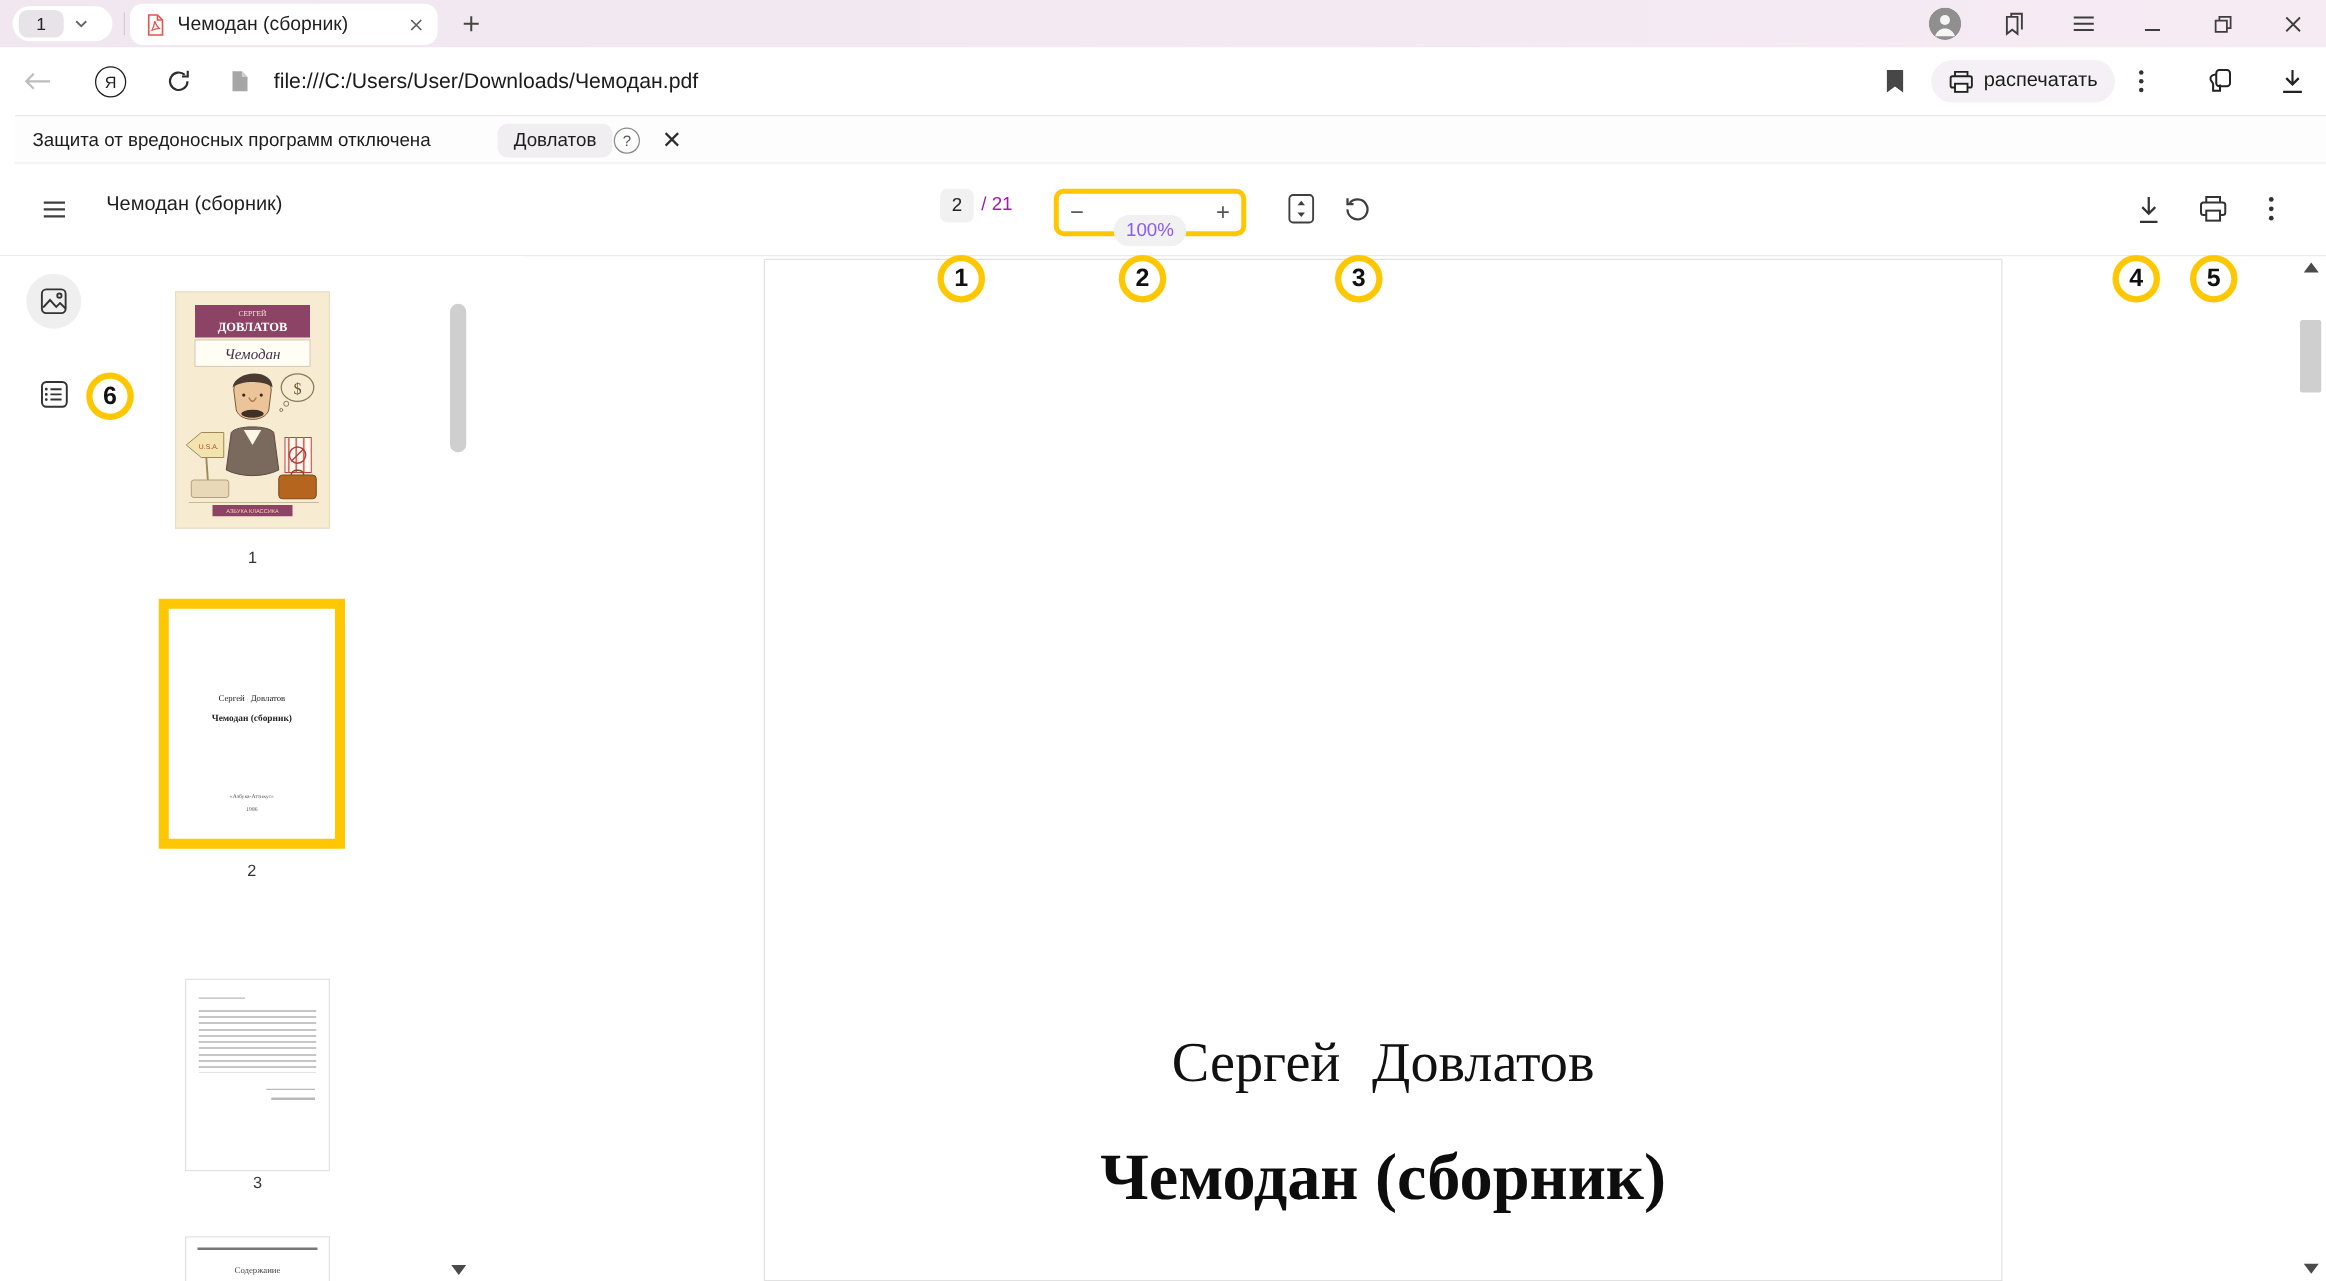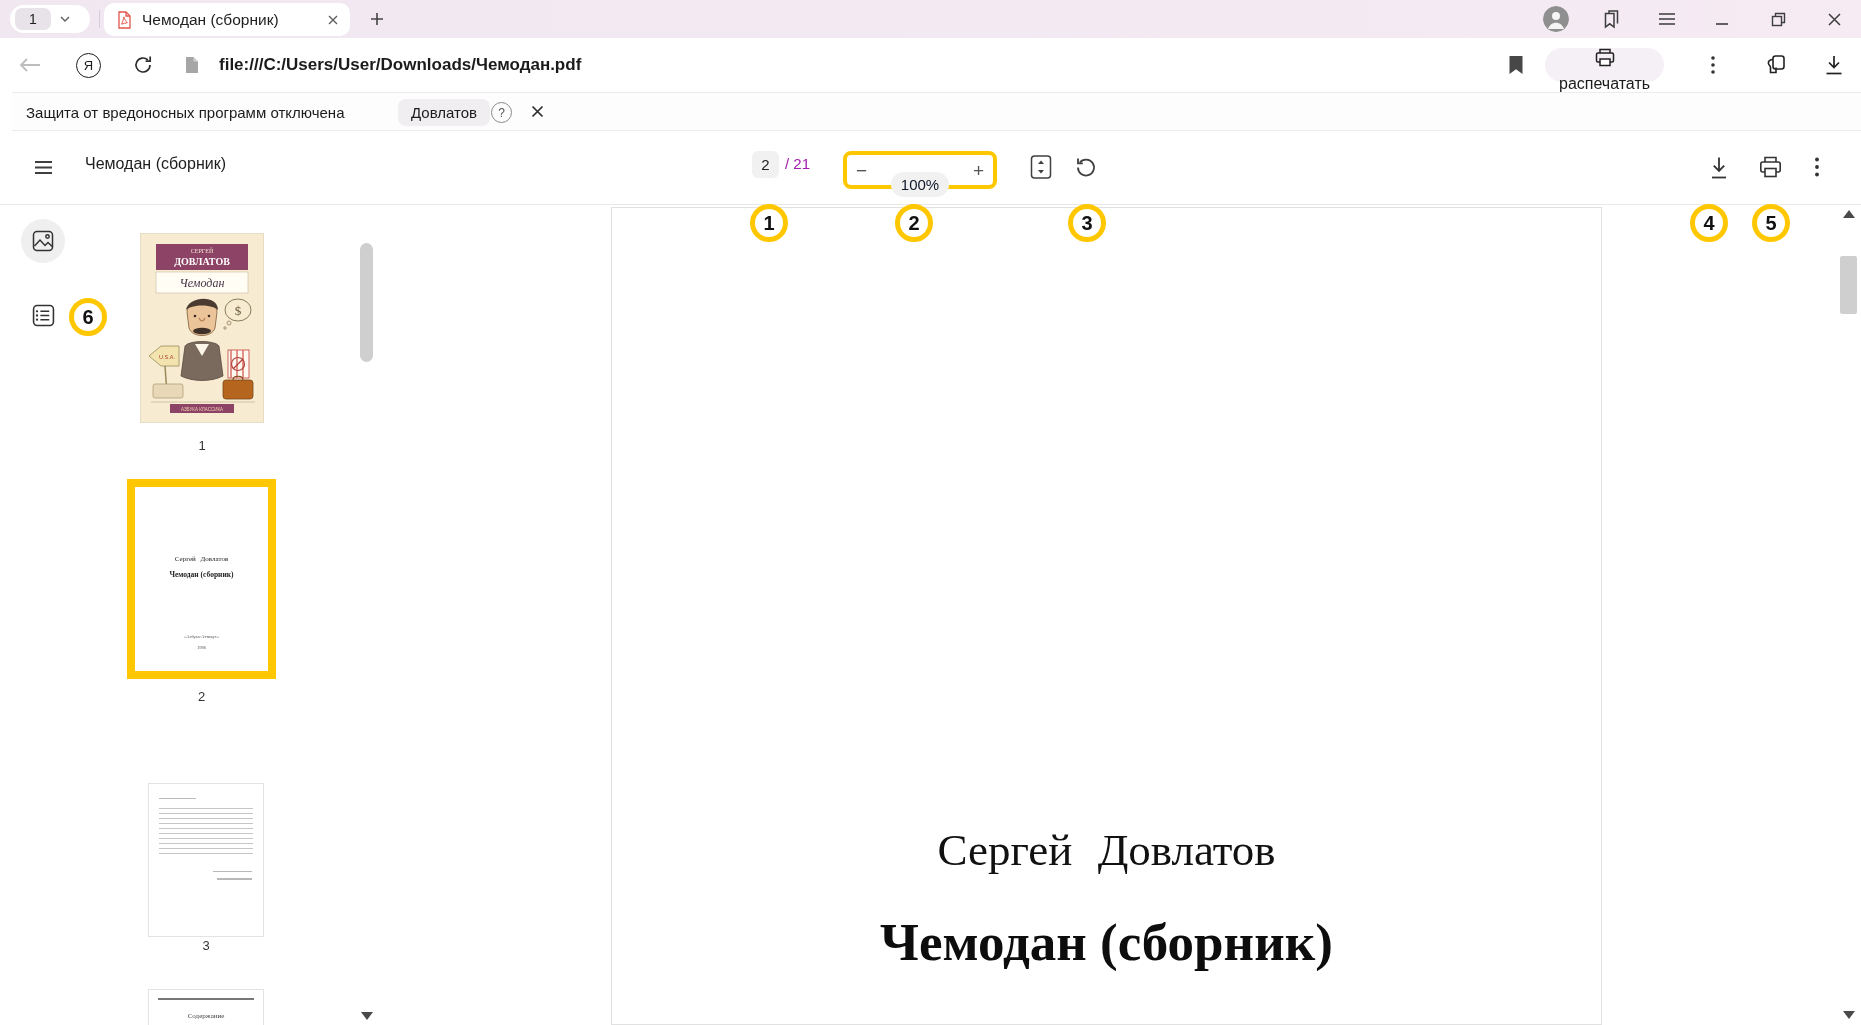--- a/index.html
+++ b/index.html
@@ -20,21 +20,21 @@
   #tab-active { left:104px; top:3px; width:246px; height:33px; background:#fff;
                 border-radius:10px; display:flex; align-items:center; }
   #tab-title { font-size:15.5px; color:#1e1e1e; margin-left:10px; white-space:nowrap;
                overflow:hidden; flex:1; }
   .winbtn { display:flex; align-items:center; justify-content:center; }
 
   
   #omnibox { position:absolute; left:0; top:38px; width:1861px; height:54px; background:#fff; }
   #url-text { font-size:17px; color:#1b1b1b; }
   #print-pill { left:1545px; top:10px; height:34px; padding:0 14px; background:#f5f0f5;
-                border-radius:17px; display:flex; align-items:center; gap:8px;flex-direction:column; }
+                border-radius:17px; display:flex; align-items:center; gap:8px; }
   #print-pill span { font-size:16px; color:#1b1b1b; }
   .ya-circle { width:25px; height:25px; border:1.7px solid #1d1d1d; border-radius:50%;
                display:flex; align-items:center; justify-content:center;
                font-size:13px; color:#1d1d1d; }
 
   
   #warnbar { position:absolute; left:12px; top:92px; width:1861px; height:39px; background:#fdfdfd;
              border-top:1px solid #ececec; border-bottom:1px solid #ececec; }
   #warn-text { left:14px; top:11px; font-size:15px; color:#1c1c1c; }
   #warn-enable { left:386px; top:6px; height:27px; padding:0 13px; background:#f1eef1;
@@ -47,21 +47,21 @@
   #pdfbar { position:absolute; left:0; top:131px; width:1861px; height:74px; background:#fff;
             border-bottom:1px solid #e9e9e9; }
   #pdf-title { left:85px; top:24px; font-size:16px; color:#1e1e1e; }
   #page-chip { left:752px; top:20px; width:27px; height:27px; background:#f1f1f1; border-radius:6px;
                display:flex; align-items:center; justify-content:center; font-size:15px; color:#222; }
   #page-total { left:785px; top:24px; font-size:15px; color:#a21caf; }
   #zoom-box { left:843px; top:20px; width:154px; height:38px; background:#fff;
               border:4px solid #ffc700; border-radius:8px; display:flex; align-items:center;
               justify-content:space-between; padding:0 9px; }
   #zoom-level { background:#f1f1f1; border-radius:13px; height:25px; padding:0 10px;
-                display:flex; align-items:center; font-size:15px; color:#0f172a;margin-top:28px; }
+                display:flex; align-items:center; font-size:15px; color:#8b5cf6;margin-top:28px; }
   .zoom-sign { font-size:19px; color:#555; line-height:1; }
 
   
   .badge { position:absolute; width:38px; height:38px; border-radius:50%; background:#fff;
            border:5px solid #ffc700; display:flex; align-items:center; justify-content:center;
            font-size:20px; font-weight:bold; color:#111; z-index:40; }
 
   
   #sidebar { position:absolute; left:0; top:205px; width:420px; height:820px; background:#fff;
              overflow:hidden; }
@@ -191,21 +191,21 @@
       <path d="M17 10a7 7 0 1 1-2.2-5.1"></path>
         <path d="M17.2 1.6v4.6h-4.6"></path>
     </svg>
   </div>
   <div class="abs winbtn" style="left:185px; top:18px;">
     <svg width="14" height="18" viewBox="0 0 14 18">
         <path d="M1 1h7.5L13 5.5V17H1z" fill="#a6a6a6"></path>
         <path d="M8.5 1v4.5H13z" fill="#cfcfcf"></path>
       </svg>
   </div>
-  <div class="abs" style="left:219px; top:17px;font-weight:bold;" id="url-text">file:///C:/Users/User/Downloads/Чемодан.pdf</div>
+  <div class="abs" style="left:219px; top:17px;" id="url-text">file:///C:/Users/User/Downloads/Чемодан.pdf</div>
 
   <div class="abs winbtn" style="left:1508px; top:17px;">
     <svg width="16" height="20" viewBox="0 0 16 20">
         <path d="M1.5 1h13v18l-6.5-4.8L1.5 19z" fill="#474747"></path>
       </svg>
   </div>
   <div id="print-pill" class="abs">
     <span>
       <svg width="20" height="19" viewBox="0 0 20 19" fill="none" stroke="#222" stroke-width="1.5">
         <path d="M5 5V1.5h10V5"></path>

